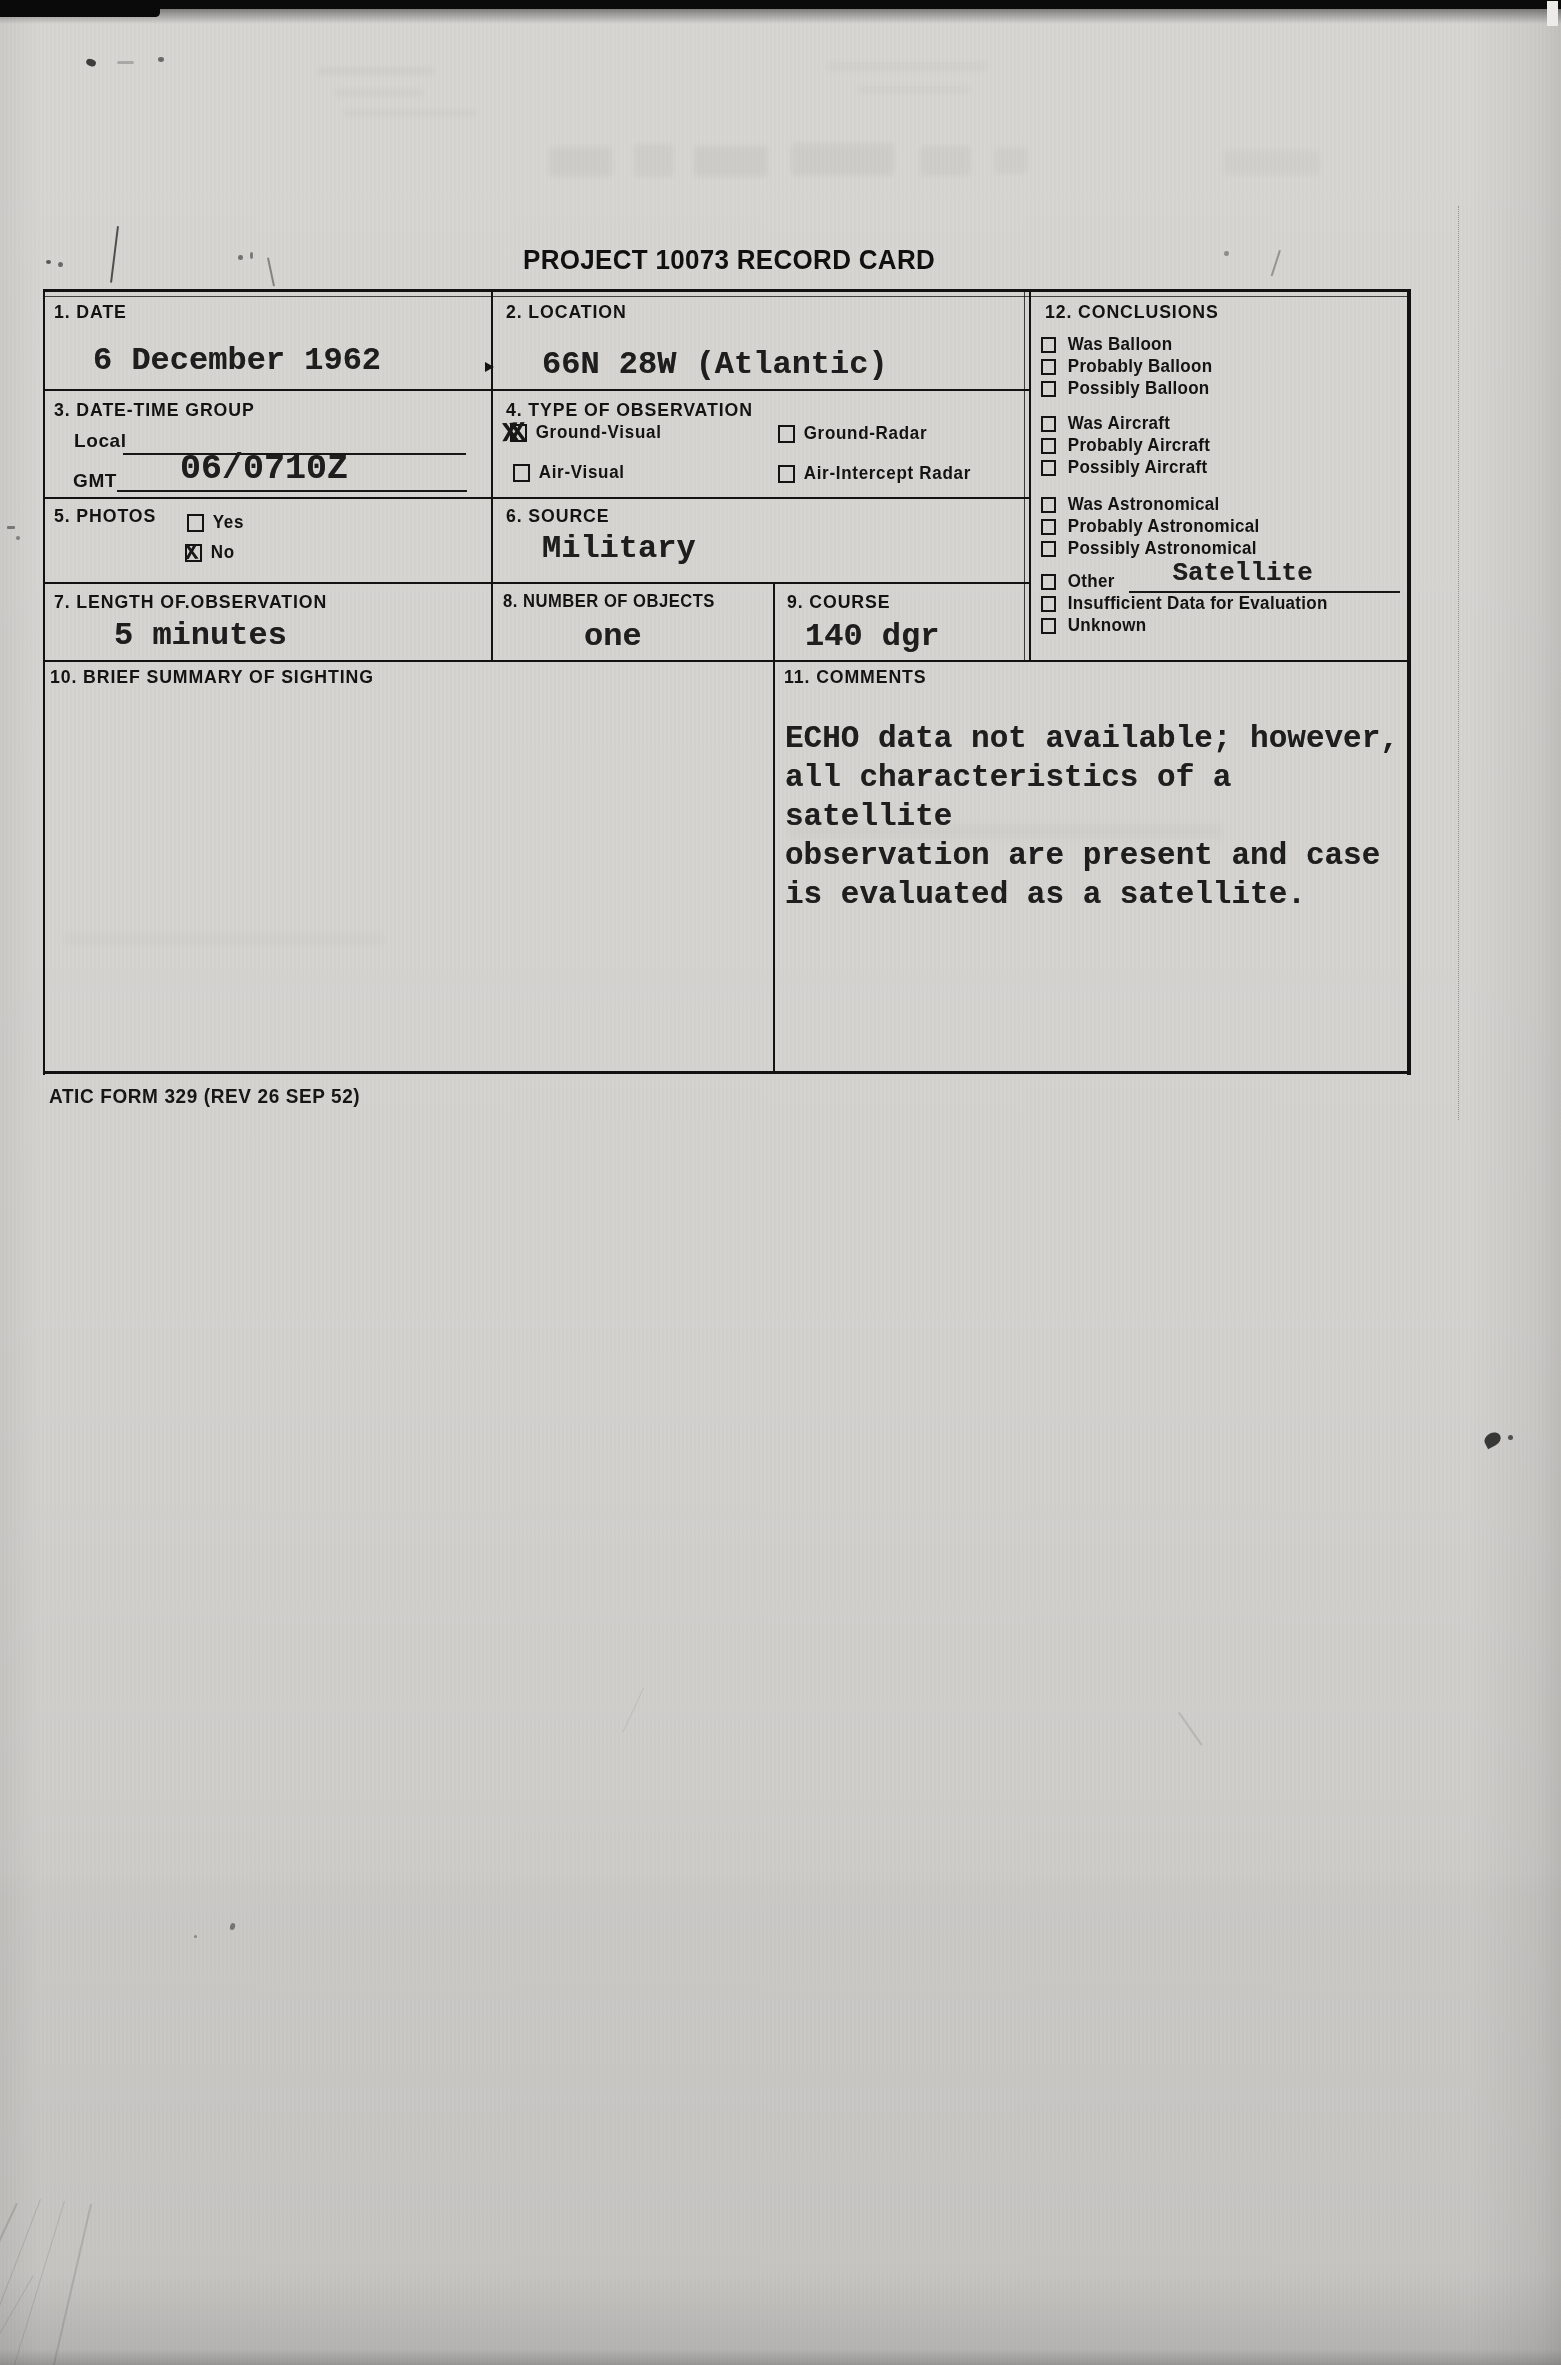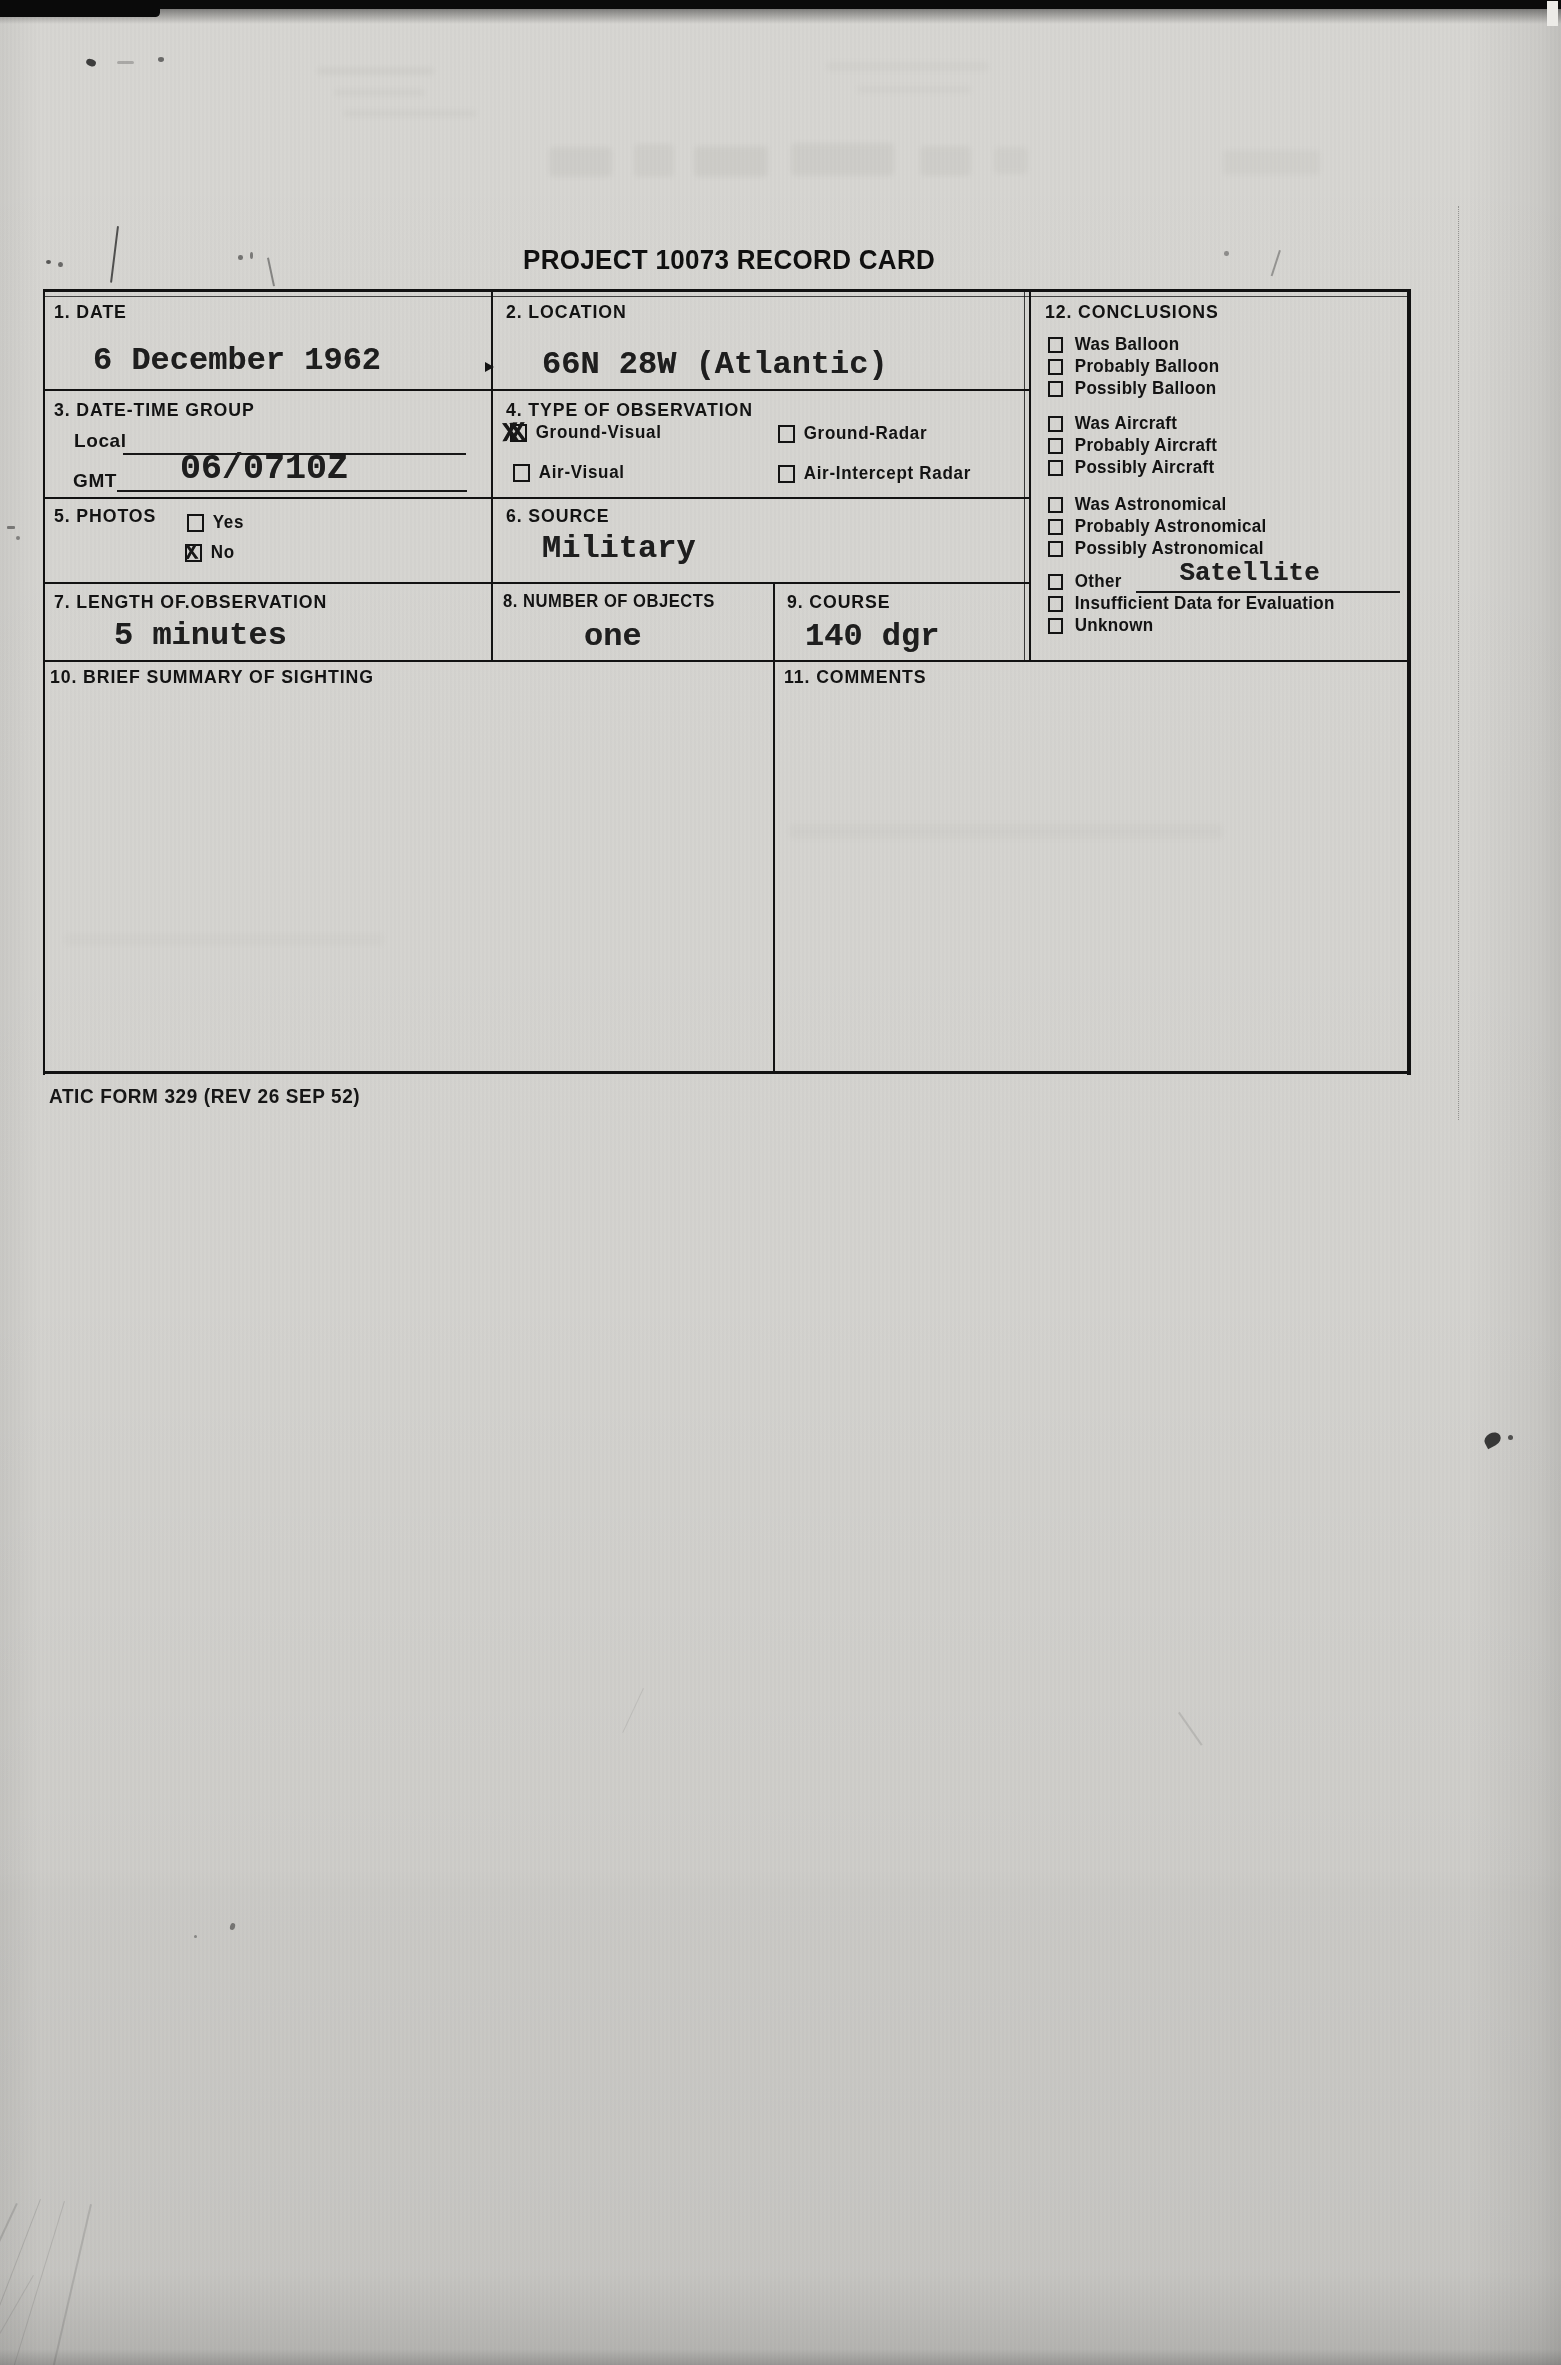--- a/index.html
+++ b/index.html
@@ -50,21 +50,21 @@
   .cb-sm{width:11.4px;height:12.6px;border-width:2.3px;}
   .olabel{font-weight:700;font-size:17px;letter-spacing:0.7px;color:#131313;white-space:nowrap;transform:scaleY(1.05);}
   .opt .cb::after{display:none;}
   .opt.checked .cb::after{
     content:"XX";display:block;position:absolute;left:-10.3px;top:-8px;
     font-family:"Liberation Mono","DejaVu Sans Mono",monospace;font-weight:700;font-size:27.4px;
     letter-spacing:-9.1px;color:#181818;transform:rotate(-3deg);text-shadow:0 0 0.6px rgba(20,20,20,.6);}
   .opt.checked .cb.cb-single::after{content:"X";font-size:22px;left:-2.3px;top:-5.1px;letter-spacing:0;}
   
   .conc-group{position:absolute;left:1041px;display:flex;flex-direction:column;}
-  .conc-row{display:flex;align-items:center;gap:11.4px;height:22px;margin-left:7px;}
+  .conc-row{display:flex;align-items:center;gap:11.4px;height:22px;}
   .conc-row .olabel{font-size:17px;letter-spacing:0.3px;}
   .other-underline{flex:1 1 auto;height:20.6px;border-bottom:2.3px solid #161616;position:relative;margin-left:3.4px;}
   .other-underline .typed{position:absolute;left:43px;top:-12.6px;font-size:26px;white-space:nowrap;}
   .footer{position:absolute;left:49px;top:1086px;font-weight:700;font-size:19px;letter-spacing:0.6px;color:#161616;transform:scaleY(1.05);}
   .tri{position:absolute;left:485px;top:362px;width:0;height:0;
     border-left:9.1px solid #141414;border-top:5.1px solid transparent;border-bottom:5.1px solid transparent;}
 </style>
 </head>
 <body>
 
@@ -181,20 +181,24 @@
   <div class="lbl" style="left:54px;top:592px">7. LENGTH OF.OBSERVATION</div>
   <div class="typed v1" style="left:114px;top:617px">5 minutes</div>
   <div class="lbl lbl-sm" style="left:503px;top:592px">8. NUMBER OF OBJECTS</div>
   <div class="typed v1" style="left:584px;top:618px">one</div>
   <div class="lbl" style="left:787px;top:592px">9. COURSE</div>
   <div class="typed v1" style="left:805px;top:618px">140 dgr</div>
 
   <div class="lbl" style="left:50px;top:667px">10. BRIEF SUMMARY OF SIGHTING</div>
 
   <div class="lbl" style="left:784px;top:667px">11. COMMENTS</div>
+  <div class="typed v2" style="left:785px;top:719px;width:629px">ECHO data not available; however,
+all characteristics of a satellite
+observation are present and case
+is evaluated as a satellite.</div>
 
   <div class="lbl" style="left:1045px;top:302px">12. CONCLUSIONS</div>
 
   <div class="conc-group" style="top:334px">
     <div class="conc-row">
       <span class="cb cb-sm"></span>
       <span class="olabel">Was Balloon</span>
     </div>
     <div class="conc-row">
       <span class="cb cb-sm"></span>

